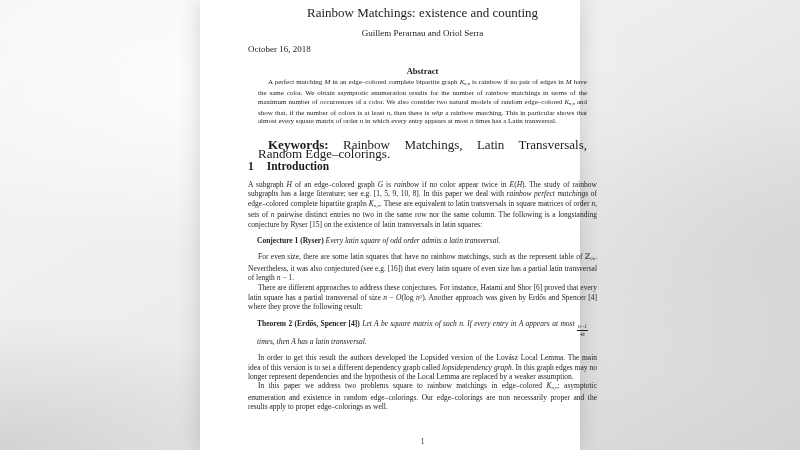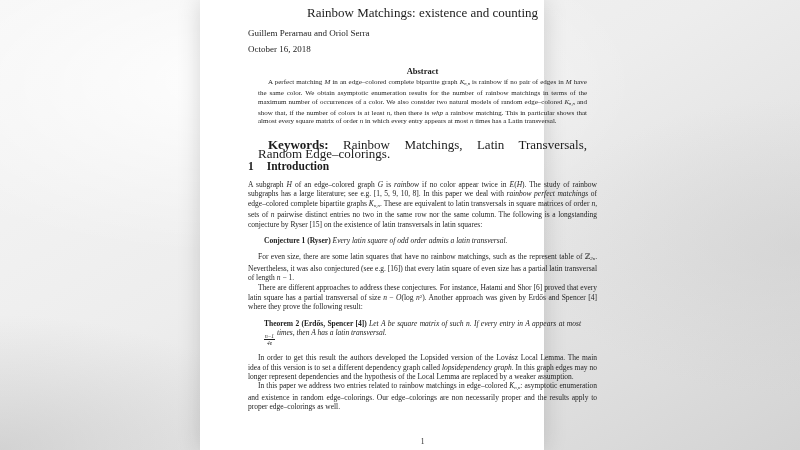--- a/index.html
+++ b/index.html
@@ -6,49 +6,49 @@
   body{
     width:800px;height:450px;overflow:hidden;position:relative;
     font-family:"Liberation Serif","DejaVu Serif",serif;
     background:
       radial-gradient(90% 70% at 30% 18%, rgba(255,255,255,.9) 0%, rgba(255,255,255,0) 55%),
       radial-gradient(60% 50% at 0% 100%, rgba(190,190,190,.55) 0%, rgba(190,190,190,0) 60%),
       radial-gradient(55% 55% at 100% 55%, rgba(205,205,205,.5) 0%, rgba(205,205,205,0) 60%),
       linear-gradient(150deg,#f6f6f6 0%,#ededed 45%,#dedede 80%,#d3d3d3 100%);
   }
   .page{
-    position:absolute;left:200px;top:0;width:344px;height:450px;
+    position:absolute;left:200px;top:0;width:380px;height:450px;
     background:#ffffff;box-shadow:0 0 22px rgba(0,0,0,.16);
     color:#1c1c1c;
   }
   .watermark{
     position:absolute;left:208px;top:192px;
     transform:translate(-50%,-50%) rotate(-90deg);
     transform-origin:center;
     white-space:pre;font-size:13px;letter-spacing:.6px;color:#818181;
   }
   .content{position:absolute;left:48px;top:0;width:349px;}
   .title{position:absolute;top:5px;width:100%;text-align:center;font-size:13px;}
-  .authors{position:absolute;top:28px;width:100%;text-align:left;font-size:9px;}
+  .authors{position:absolute;top:28px;width:100%;text-align:center;font-size:9px;}
   .date{position:absolute;top:44px;width:100%;text-align:left;font-size:9px;}
   .abs-head{position:absolute;top:66px;width:100%;text-align:center;font-size:8.5px;font-weight:bold;}
   .abstract{
     position:absolute;top:78px;left:10px;width:329px;
     font-size:7px;line-height:8.8px;text-align:justify;text-indent:10px;
   }
   .keywords{
     position:absolute;top:141px;left:10px;width:329px;
     font-size:13px;line-height:8.8px;text-align:justify;text-indent:10px;
   }
   .section-head{position:absolute;top:160px;left:0;font-size:11.5px;font-weight:bold;text-align:right;}
   .section-head .num{display:inline-block;margin-right:13px;}
   .body-text{position:absolute;top:180px;left:0;width:349px;font-size:7.5px;line-height:9.35px;text-align:justify;}
   .para{margin:0;}
   .para.indent{text-indent:10px;}
-  .thm{margin:7px 16px;}
+  .thm{margin:7px 9px;}
   .pageno{position:absolute;top:437px;width:100%;text-align:center;font-size:7.5px;}
   .i{font-style:italic;}
   .b{font-weight:bold;}
   .sub{font-size:65%;vertical-align:-0.25em;}
   .sup{font-size:65%;vertical-align:0.45em;}
   .frac{display:inline-flex;flex-direction:column;align-items:center;vertical-align:-0.5em;font-size:72%;line-height:1.15;}
   .frac .fnum{display:block;border-bottom:1px solid #1c1c1c;padding:0 1px;}
   .frac .fden{display:block;}
 </style>
 </head>
@@ -74,18 +74,18 @@
     <div class="body-text">
       <p class="para"><span>A subgraph </span><span class="i">H</span><span> of an edge–colored graph </span><span class="i">G</span><span> is </span><span class="i">rainbow</span><span> if no color appear twice in </span><span class="i">E</span><span>(</span><span class="i">H</span><span>). The study of rainbow subgraphs has a large literature; see e.g. [1, 5, 9, 10, 8]. In this paper we deal with </span><span class="i">rainbow perfect matchings</span><span> of edge–colored complete bipartite graphs </span><span class="i">K</span><span class="sub i">n,n</span><span>. These are equivalent to latin transversals in square matrices of order </span><span class="i">n</span><span>, sets of </span><span class="i">n</span><span> pairwise distinct entries no two in the same row nor the same column. The following is a longstanding conjecture by Ryser [15] on the existence of latin transversals in latin squares:</span></p>
       <p class="para thm"><span class="b">Conjecture 1 (Ryser)</span><span class="i"> Every latin square of odd order admits a latin transversal.</span></p>
       <p class="para indent"><span>For even size, there are some latin squares that have no rainbow matchings, such as the represent table of </span><span>ℤ</span><span class="sub i">2n</span><span>. Nevertheless, it was also conjectured (see e.g. [16]) that every latin square of even size has a partial latin transversal of length </span><span class="i">n</span><span> − 1.</span></p>
       <p class="para indent"><span>There are different approaches to address these conjectures. For instance, Hatami and Shor [6] proved that every latin square has a partial transversal of size </span><span class="i">n</span><span> − </span><span class="i">O</span><span>(log </span><span class="i">n</span><span class="sup">2</span><span>). Another approach was given by Erdős and Spencer [4] where they prove the following result:</span></p>
       <p class="para thm"><span class="b">Theorem 2 (Erdős, Spencer [4])</span><span class="i"> Let </span><span class="i">A</span><span class="i"> be square matrix of such </span><span class="i">n</span><span class="i">. If every entry in </span><span class="i">A</span><span class="i"> appears at most </span><span class="frac i">
             <span class="fnum">n−1</span>
             <span class="fden">4e</span>
           </span><span class="i"> times, then </span><span class="i">A</span><span class="i"> has a latin transversal.</span></p>
       <p class="para indent"><span>In order to get this result the authors developed the Lopsided version of the Lovász Local Lemma. The main idea of this version is to set a different dependency graph called </span><span class="i">lopsidependency graph</span><span>. In this graph edges may no longer represent dependencies and the hypothesis of the Local Lemma are replaced by a weaker assumption.</span></p>
-      <p class="para indent"><span>In this paper we address two entries related to rainbow matchings in edge–colored </span><span class="i">K</span><span class="sub i">n,n</span><span>: asymptotic enumeration and existence in random edge–colorings. Our edge–colorings are non necessarily proper and the results apply to proper edge–colorings as well.</span></p>
+      <p class="para indent"><span>In this paper we address two problems square to rainbow matchings in edge–colored </span><span class="i">K</span><span class="sub i">n,n</span><span>: asymptotic enumeration and existence in random edge–colorings. Our edge–colorings are non necessarily proper and the results apply to proper edge–colorings as well.</span></p>
     </div>
 
     <div class="pageno">1</div>
   </div>
 </div>
 
 </body></html>

